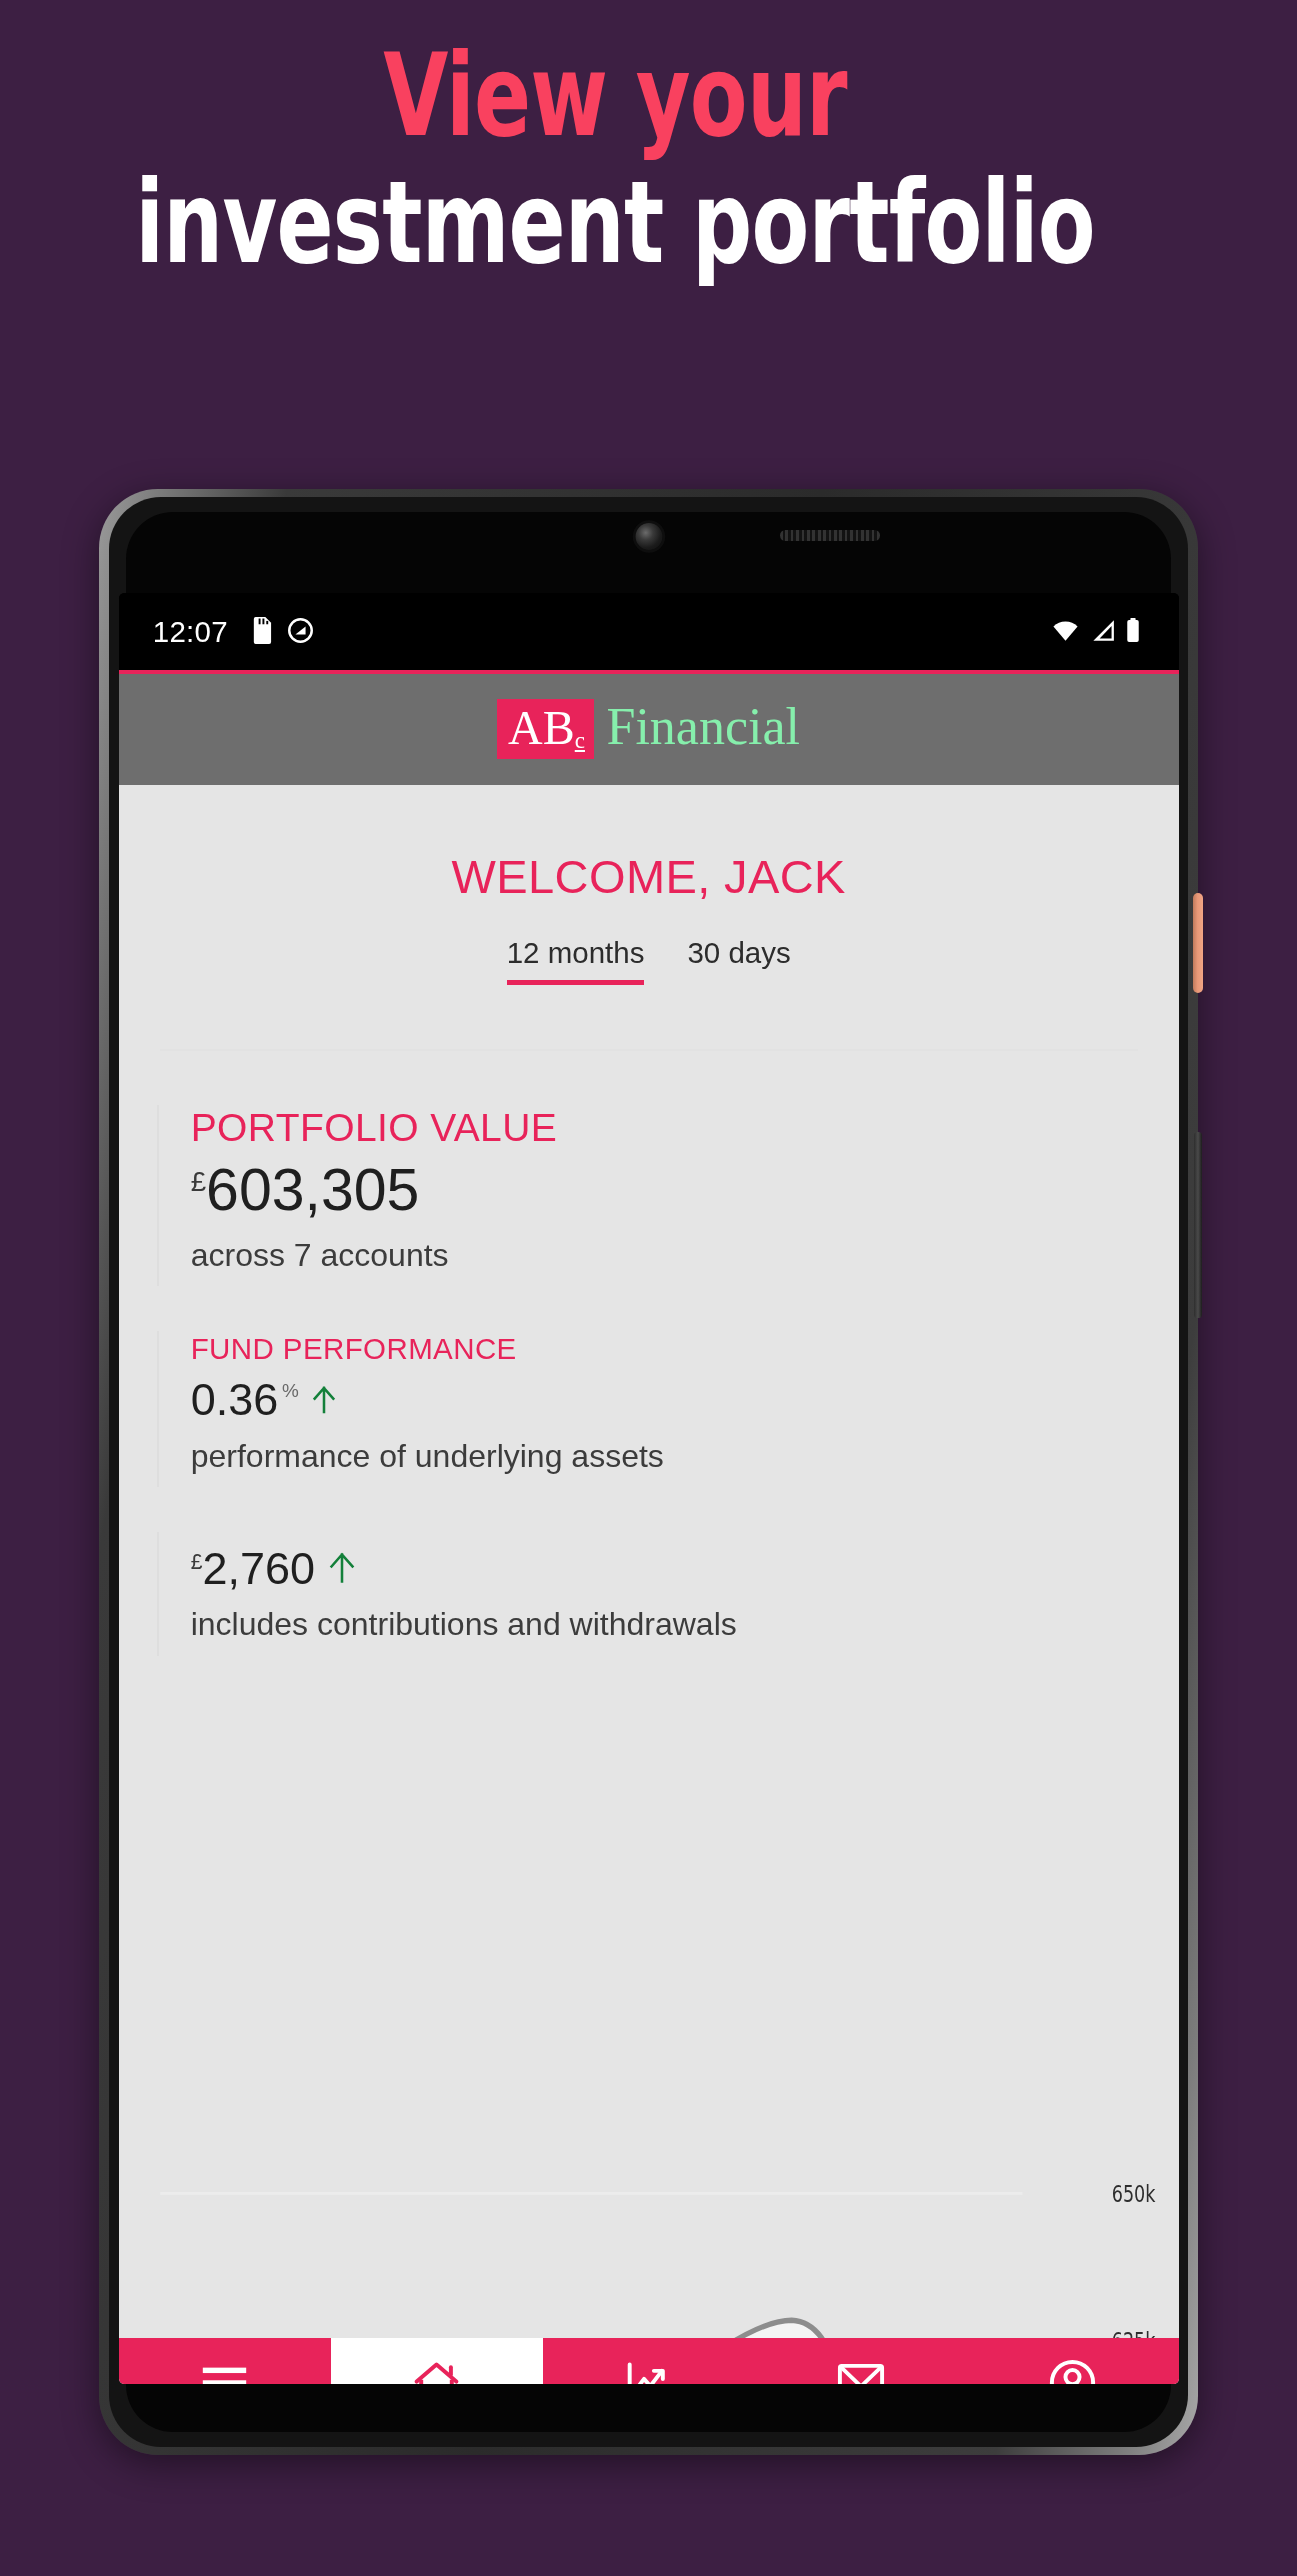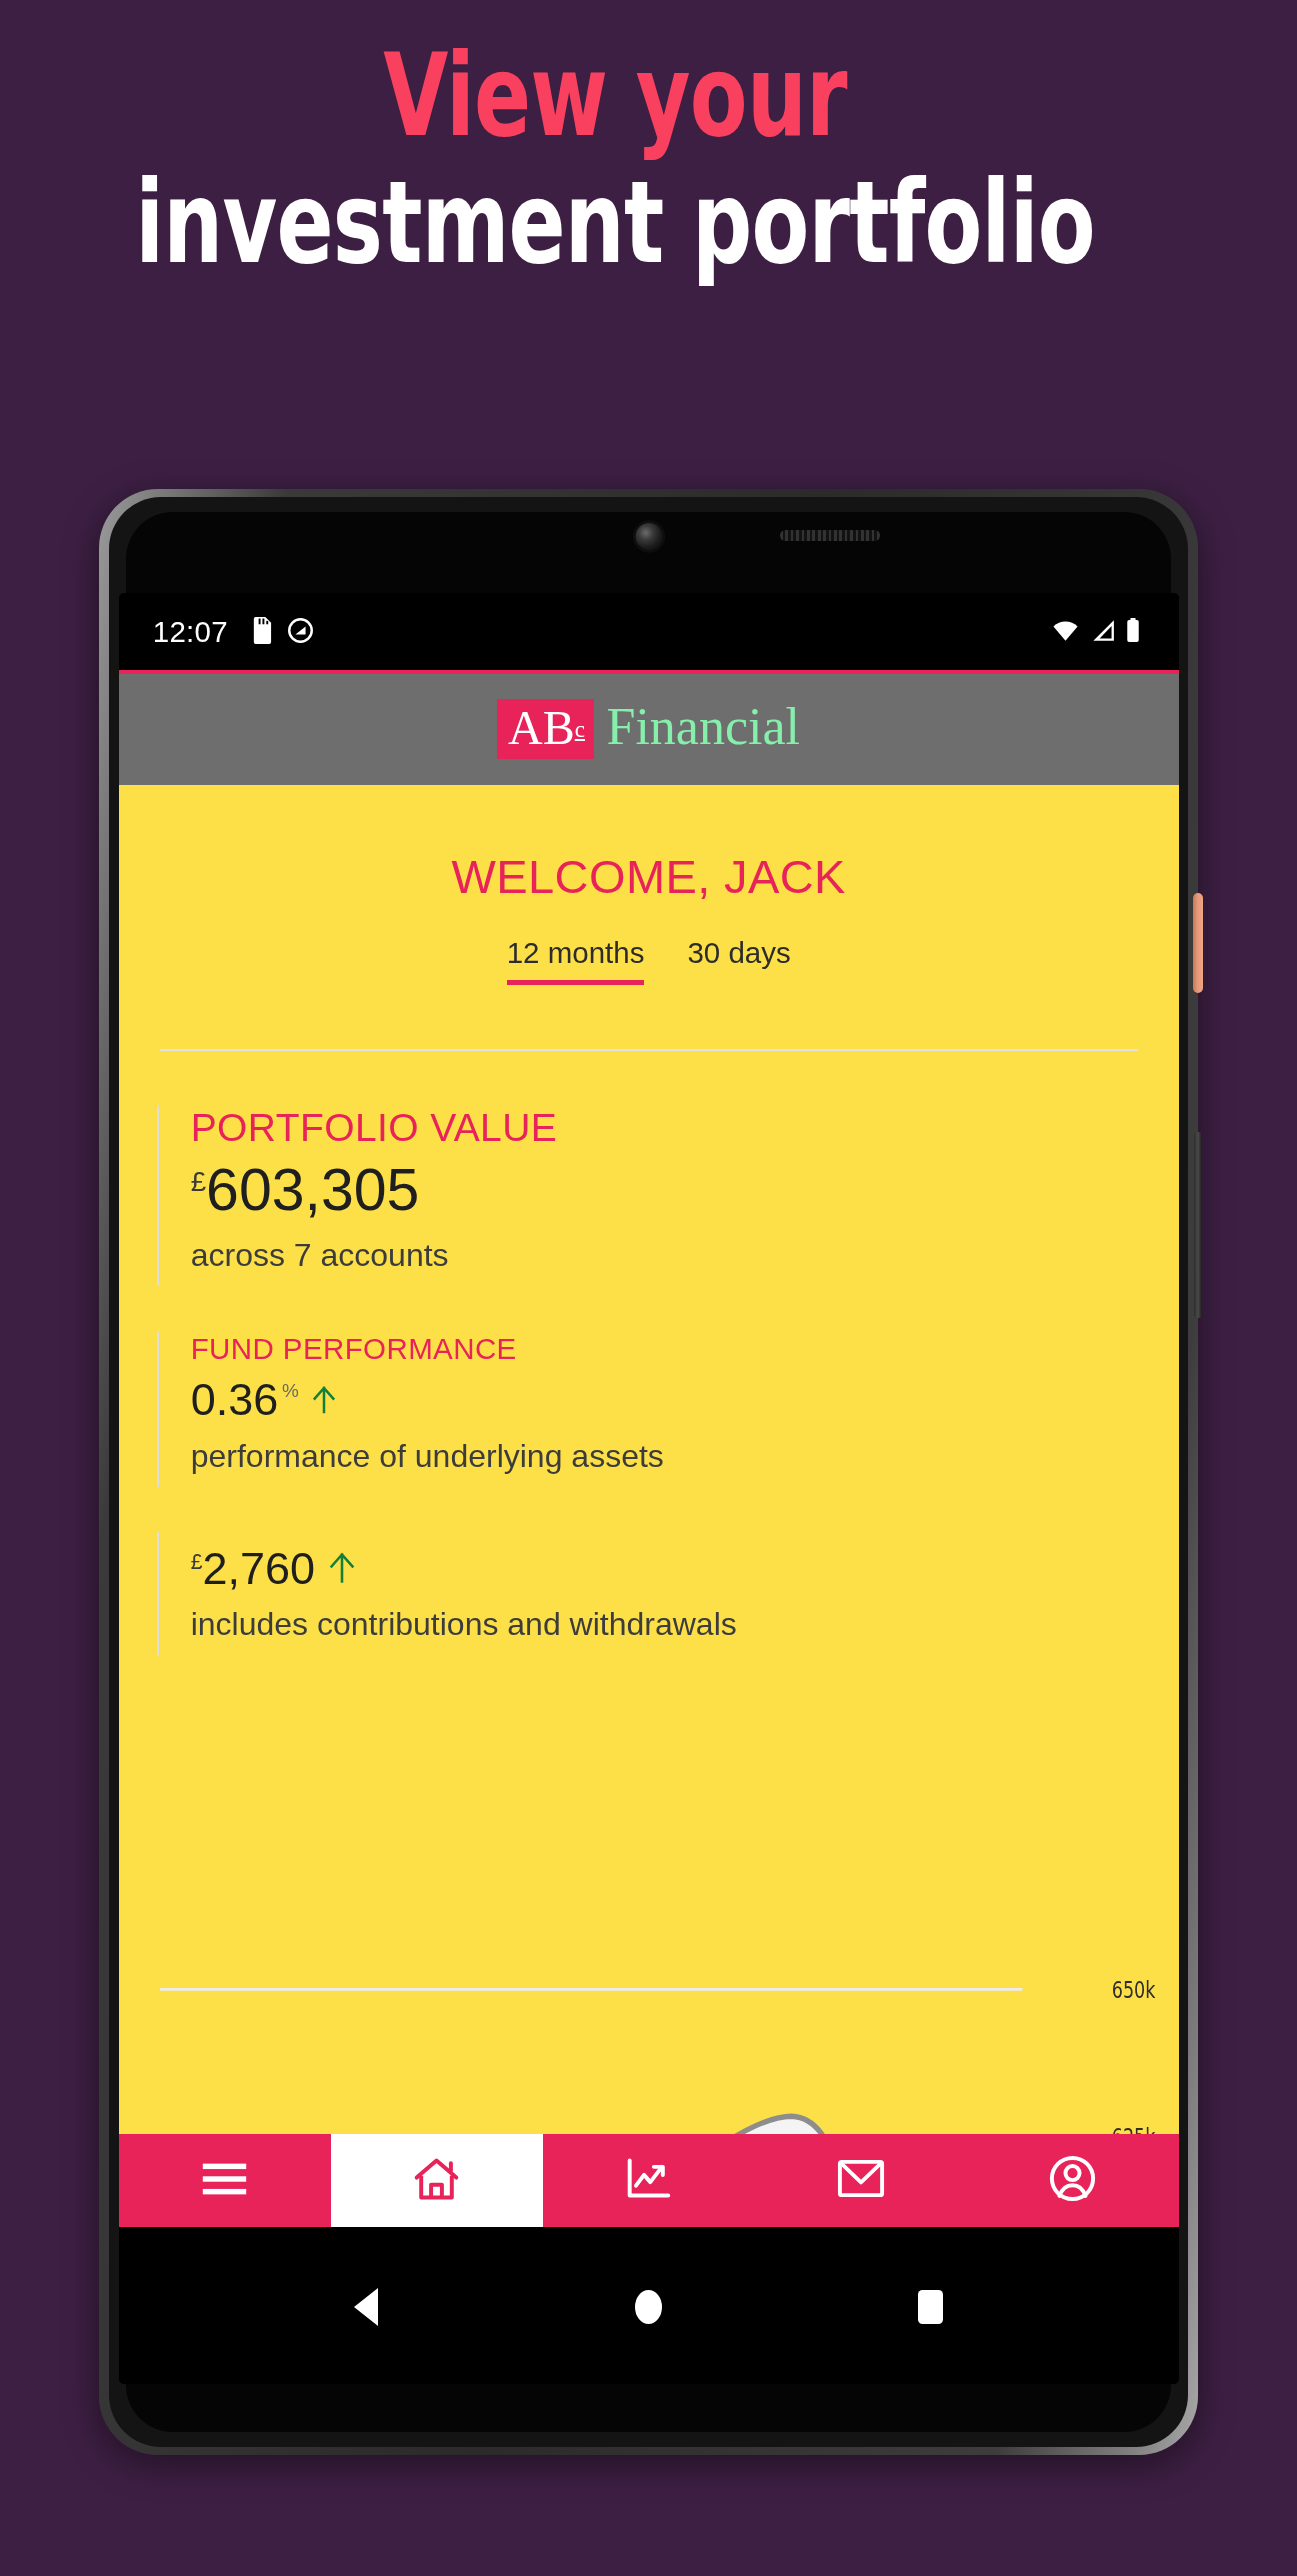--- a/index.html
+++ b/index.html
@@ -166,21 +166,21 @@
     justify-content: center;
   }
   .logo {
     display: flex;
     align-items: baseline;
   }
   .logo-badge {
     background: #E8235A;
     padding: 5.4px 9px 7.2px 10.7px;
     display: flex;
-    align-items: center;
+    align-items: flex-end;
     line-height: 1;
   }
   .logo-abc {
     font-family: "Liberation Serif", serif;
     font-size: 48px;
     color: #ffffff;
     letter-spacing: 0px;
     line-height: 1;
   }
   .logo-sup {
@@ -194,22 +194,22 @@
   .logo-word {
     font-family: "Liberation Serif", serif;
     font-size: 52px;
     color: #86efac;
     margin-left: 12.5px;
     line-height: 1;
   }
 
   
   .app-body {
-    background: #fde047;
-    height: 1442px;
+    background: #e5e5e5;
+    height: 1646px;
     position: relative;
     overflow: hidden;
   }
 
   .welcome {
     text-align: center;
     color: #E8235A;
     font-size: 47px;
     font-weight: 400;
     letter-spacing: 0.4px;

